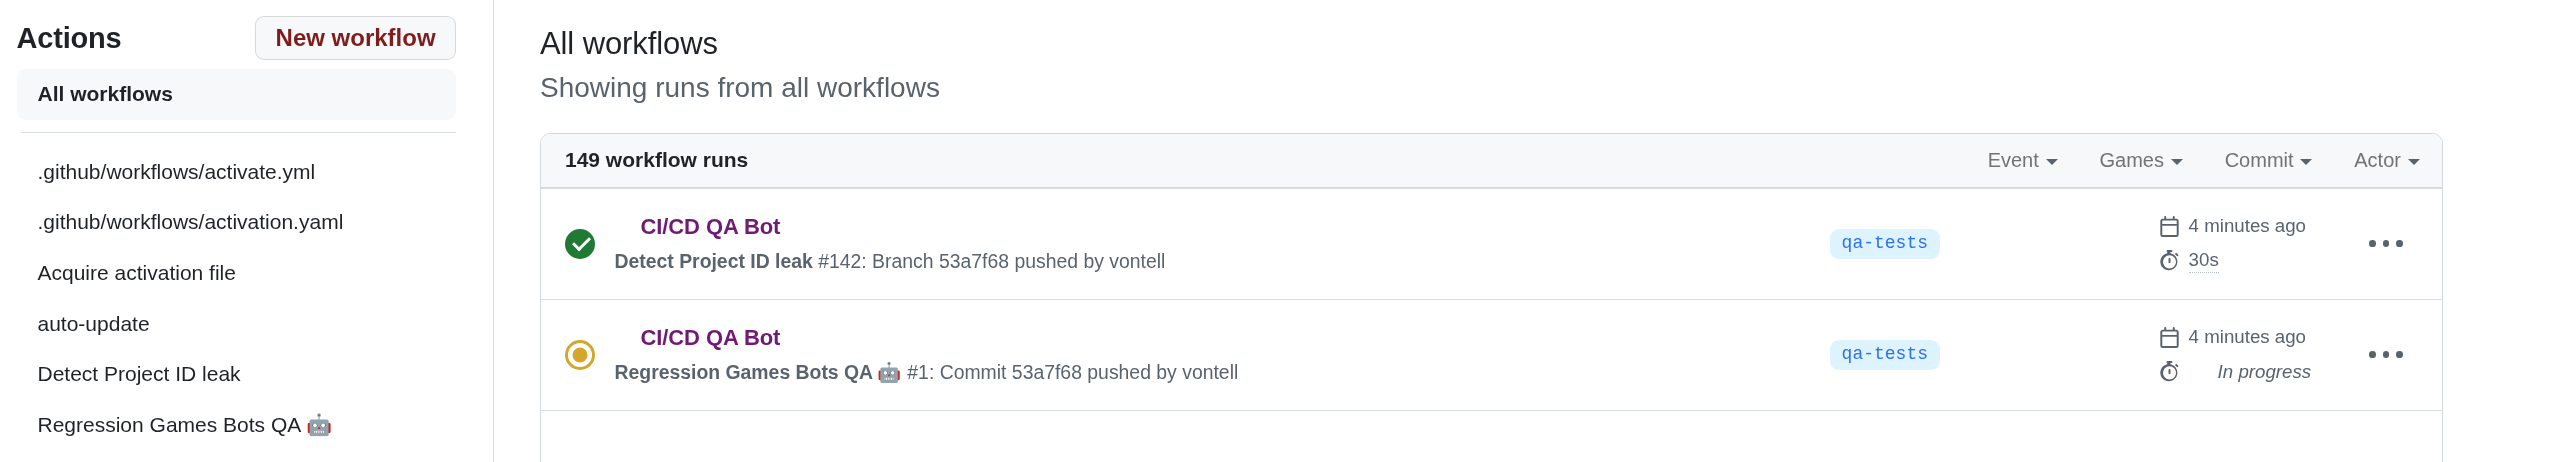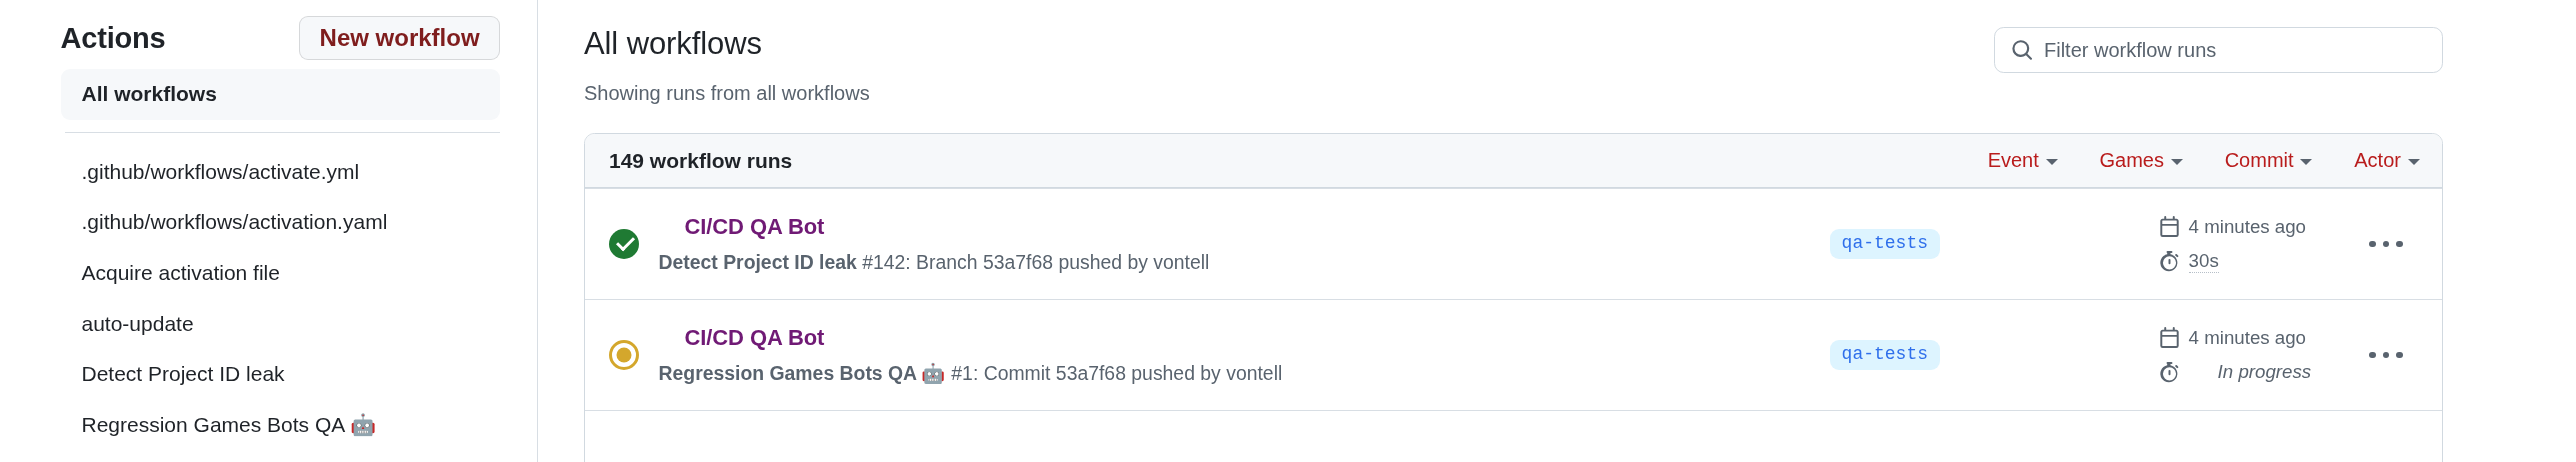--- a/index.html
+++ b/index.html
@@ -12,21 +12,20 @@
     -webkit-font-smoothing: antialiased;
   }
   .page { position: relative; width: 2576px; height: 462px; display: flex; background:#fff; }
 
   
   .sidebar {
     width: 494px; flex: 0 0 494px;
     position: relative;
     padding: 0 37px 0 16.5px;
     border-right: 1.5px solid #d8dee4;
-    margin-left: 44px;
   }
   .sidebar-head {
     display: flex; align-items: center; justify-content: space-between;
     height: 69px; padding-top: 7.5px;
   }
   .actions-title {
     font-size: 29px; font-weight: 700; color: #1f2328;
     letter-spacing: -0.2px; line-height: 1;
   }
   .new-workflow-btn {
@@ -62,21 +61,21 @@
     padding: 16.5px 133px 0 46px;
     min-width: 0;
   }
   .main-head { display: flex; align-items: flex-start; justify-content: space-between; }
   .heading-group { padding-top: 10.5px; }
   .page-title {
     font-size: 31px; font-weight: 400; color: #1f2328;
     line-height: 1.1; letter-spacing: -0.1px;
   }
   .page-subtitle {
-    font-size: 20px; color: #59636e; margin-top: 20px; line-height: 1.2;
+    font-size: 28px; color: #59636e; margin-top: 10px; line-height: 1.2;
   }
   .search-wrap {
     position: relative; width: 449px; margin-top: 10.5px; flex: 0 0 449px;
   }
   .search-input {
     width: 100%; height: 46px;
     border: 1.5px solid #d1d9e0; border-radius: 9.7px;
     background: #fff; font-size: 20px; color: #1f2328;
     padding: 0 13.5px 0 49px;
     font-family: "Liberation Sans", sans-serif;
@@ -95,21 +94,21 @@
     overflow: hidden; background: #fff;
   }
   .runs-header {
     background: #f6f8fa; border-bottom: 1.5px solid #d1d9e0;
     height: 54px; display: flex; align-items: center;
     padding: 0 22.4px 0 24px; justify-content: space-between;
   }
   .runs-count { font-size: 21px; font-weight: 700; color: #1f2328; }
   .filters { display: flex; align-items: center; gap: 42px; }
   .filter-btn {
-    font-size: 20px; color: #b91c1c; cursor: pointer;
+    font-size: 20px; color: #737373; cursor: pointer;
     display: inline-flex; align-items: center; gap: 6.7px;
     white-space: nowrap; background: none; border: 0;
     font-family: "Liberation Sans", sans-serif; padding: 0;
   }
   .caret {
     width: 0; height: 0; display: inline-block;
     border-left: 6.7px solid transparent; border-right: 6.7px solid transparent;
     border-top: 6.7px solid #59636e; margin-top: 3px;
   }
 
@@ -208,28 +207,20 @@
   </aside>
 
   <main class="main">
 
     <div class="main-head">
       <div class="heading-group">
         <div class="page-title">All workflows</div>
         <div class="page-subtitle">Showing runs from all workflows</div>
       </div>
 
-      <div class="search-wrap">
-        <span class="search-icon">
-          <svg viewBox="0 0 16 16" width="22.4" height="22.4" fill="currentColor" aria-hidden="true">
-            <path d="M10.68 11.74a6 6 0 0 1-7.922-8.982 6 6 0 0 1 8.982 7.922l3.04 3.04a.749.749 0 0 1-.326 1.275.749.749 0 0 1-.734-.215ZM11.5 7a4.499 4.499 0 1 0-8.997 0A4.499 4.499 0 0 0 11.5 7Z"></path>
-          </svg>
-        </span>
-        <input class="search-input" type="text" placeholder="Filter workflow runs" style="">
-      </div>
     </div>
 
     <section class="runs-panel">
 
       <div class="runs-header">
         <div class="runs-count">149 workflow runs</div>
         <div class="filters">
           <button class="filter-btn">
             <span>Event</span>
             <i class="caret"></i>

